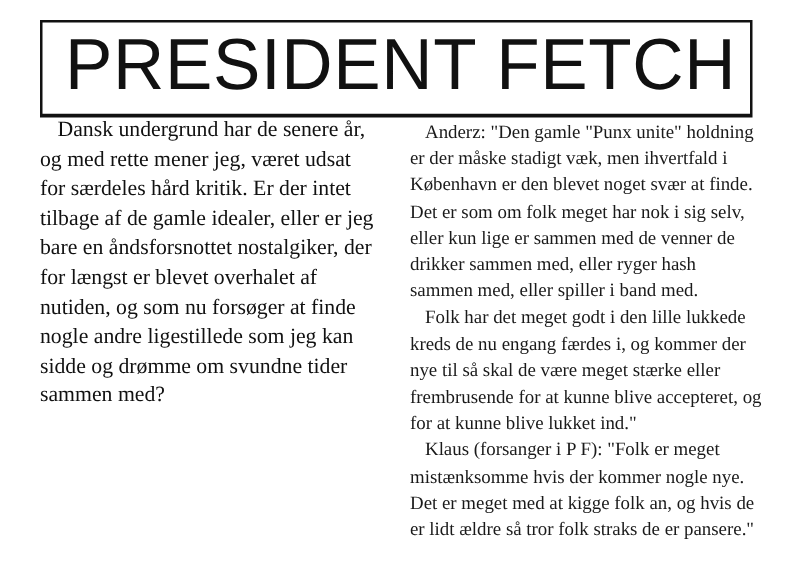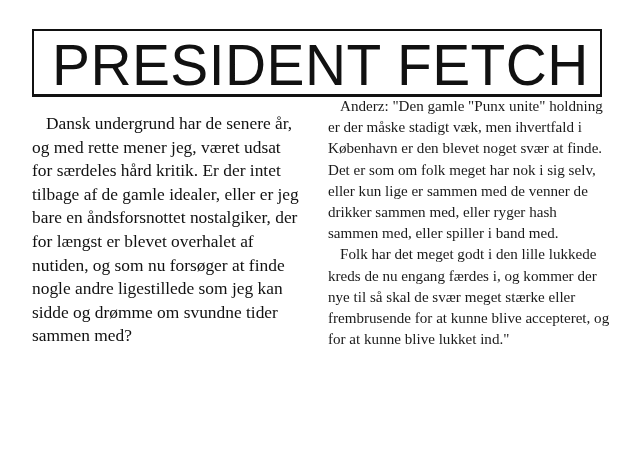--- a/index.html
+++ b/index.html
@@ -1,28 +1,28 @@
 <!DOCTYPE html>
 <html><head>
   <meta charset="utf-8">
   <style>
     html, body { margin: 0; padding: 0; background: #ffffff; }
     body { width: 630px; height: 451px; overflow: hidden; position: relative; font-family: "Liberation Serif", serif; color: #111; }
     .title-box {
-      position: absolute; left: 32px; top: 29px; width: 570px; height: 68px;
+      position: absolute; left: 32px; top: 16px; width: 570px; height: 78px;
       border: 2px solid #111; border-bottom-width: 3px; box-sizing: border-box;
     }
     .title {
       position: absolute; left: 18px; top: 5px; margin: 0;
       font-family: "Liberation Sans", sans-serif; font-weight: normal;
       font-size: 58px; letter-spacing: 0.5px; line-height: 1; color: #111;
       transform: scaleX(0.98); transform-origin: left top;
     }
     .col-left {
-      position: absolute; left: 32px; top: 112px; width: 268px;
+      position: absolute; left: 32px; top: 92px; width: 268px;
       font-size: 17.4px; line-height: 23.6px;
     }
     .col-right {
       position: absolute; left: 328px; top: 96px; width: 282px;
       font-size: 15.1px; line-height: 21.2px; color: #1a1a1a;
     }
     p { margin: 0; text-indent: 14px; }
     .col-right p { text-indent: 12px; }
   </style>
 </head>
@@ -31,14 +31,15 @@
 <div class="title-box">
   <h1 class="title">PRESIDENT FETCH</h1>
 </div>
 
 <div class="col-left">
   <p>Dansk undergrund har de senere år, og med rette mener jeg, været udsat for særdeles hård kritik. Er der intet tilbage af de gamle idealer, eller er jeg bare en åndsforsnottet nostalgiker, der for længst er blevet overhalet af nutiden, og som nu forsøger at finde nogle andre ligestillede som jeg kan sidde og drømme om svundne tider sammen med?</p>
 </div>
 
 <div class="col-right">
   <p>Anderz: "Den gamle "Punx unite" holdning er der måske stadigt væk, men ihvertfald i København er den blevet noget svær at finde. Det er som om folk meget har nok i sig selv, eller kun lige er sammen med de venner de drikker sammen med, eller ryger hash sammen med, eller spiller i band med.</p>
-  <p>Folk har det meget godt i den lille lukkede kreds de nu engang færdes i, og kommer der nye til så skal de svær meget stærke eller frembrusende for at kunne blive accepteret, og for at kunne blive lukket ind."</p>
+  <p>Folk har det meget godt i den lille lukkede kreds de nu engang færdes i, og kommer der nye til så skal de være meget stærke eller frembrusende for at kunne blive accepteret, og for at kunne blive lukket ind."</p>
+  <p>Klaus (forsanger i P F): "Folk er meget mistænksomme hvis der kommer nogle nye. Det er meget med at kigge folk an, og hvis de er lidt ældre så tror folk straks de er pansere."</p>
 </div>
 
 </body></html>

